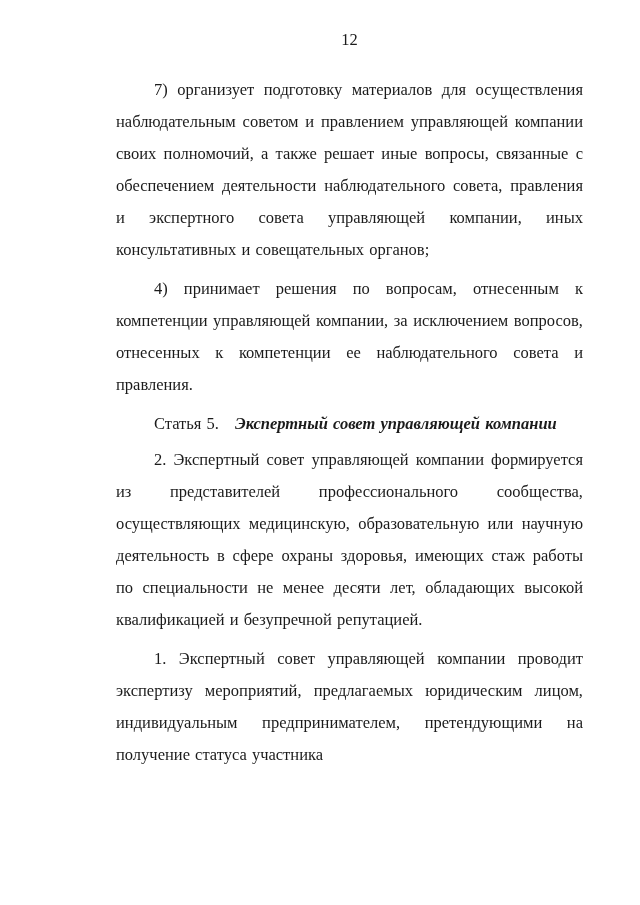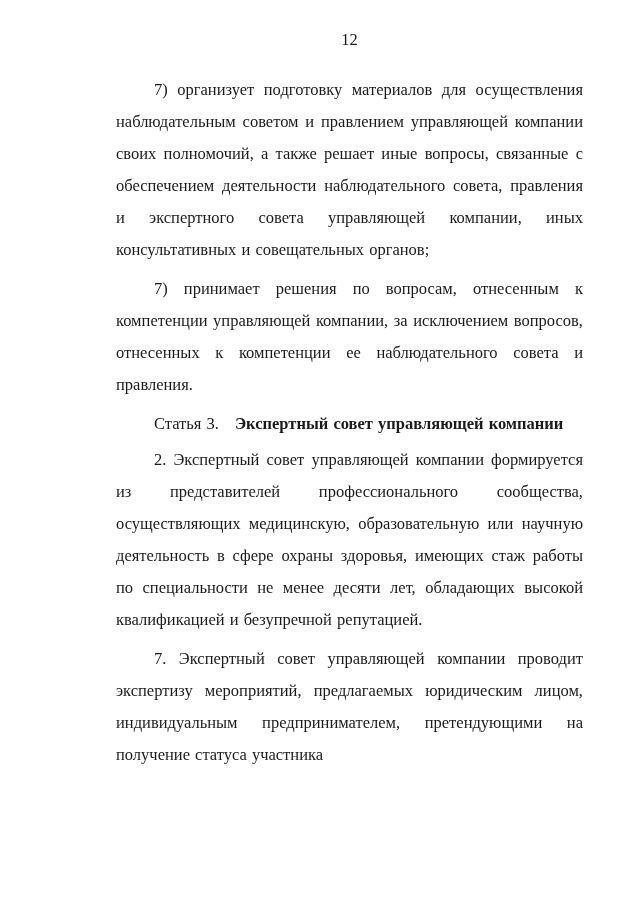--- a/index.html
+++ b/index.html
@@ -35,34 +35,35 @@
     text-indent: 38px;
     line-height: 32px;
     word-spacing: 1px;
   }
   p.heading-par {
     margin: 0 0 4px 0;
   }
   .heading-title {
     font-weight: bold;
     padding-left: 16px;
+    font-style: italic;
   }
 </style>
 </head>
 <body>
 
 <div class="page">
 
   <div class="page-number">12</div>
 
 
   <p class="par">7) организует подготовку материалов для осуществления наблюдательным советом и правлением управляющей компании своих полномочий, а также решает иные вопросы, связанные с обеспечением деятельности наблюдательного совета, правления и экспертного совета управляющей компании, иных консультативных и совещательных органов;</p>
 
-  <p class="par">7) принимает решения по вопросам, отнесенным к компетенции управляющей компании, за исключением вопросов, отнесенных к компетенции ее наблюдательного совета и правления.</p>
+  <p class="par">4) принимает решения по вопросам, отнесенным к компетенции управляющей компании, за исключением вопросов, отнесенных к компетенции ее наблюдательного совета и правления.</p>
 
-  <p class="par heading-par"><span>Статья 3.</span><span class="heading-title">Экспертный совет управляющей компании</span></p>
+  <p class="par heading-par"><span>Статья 5.</span><span class="heading-title">Экспертный совет управляющей компании</span></p>
 
 
   <p class="par">2. Экспертный совет управляющей компании формируется из представителей профессионального сообщества, осуществляющих медицинскую, образовательную или научную деятельность в сфере охраны здоровья, имеющих стаж работы по специальности не менее десяти лет, обладающих высокой квалификацией и безупречной репутацией.</p>
 
-  <p class="par">7. Экспертный совет управляющей компании проводит экспертизу мероприятий, предлагаемых юридическим лицом, индивидуальным предпринимателем, претендующими на получение статуса участника</p>
+  <p class="par">1. Экспертный совет управляющей компании проводит экспертизу мероприятий, предлагаемых юридическим лицом, индивидуальным предпринимателем, претендующими на получение статуса участника</p>
 
 </div>
 
 </body></html>

